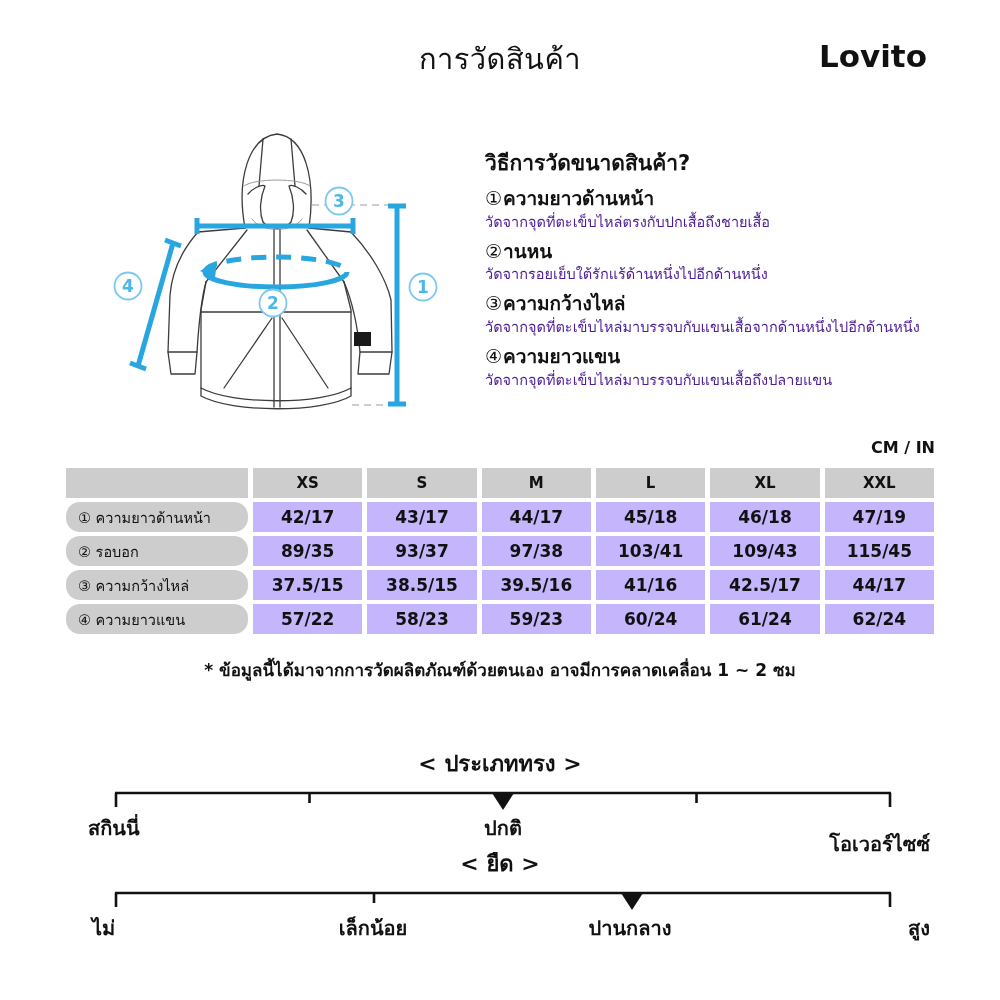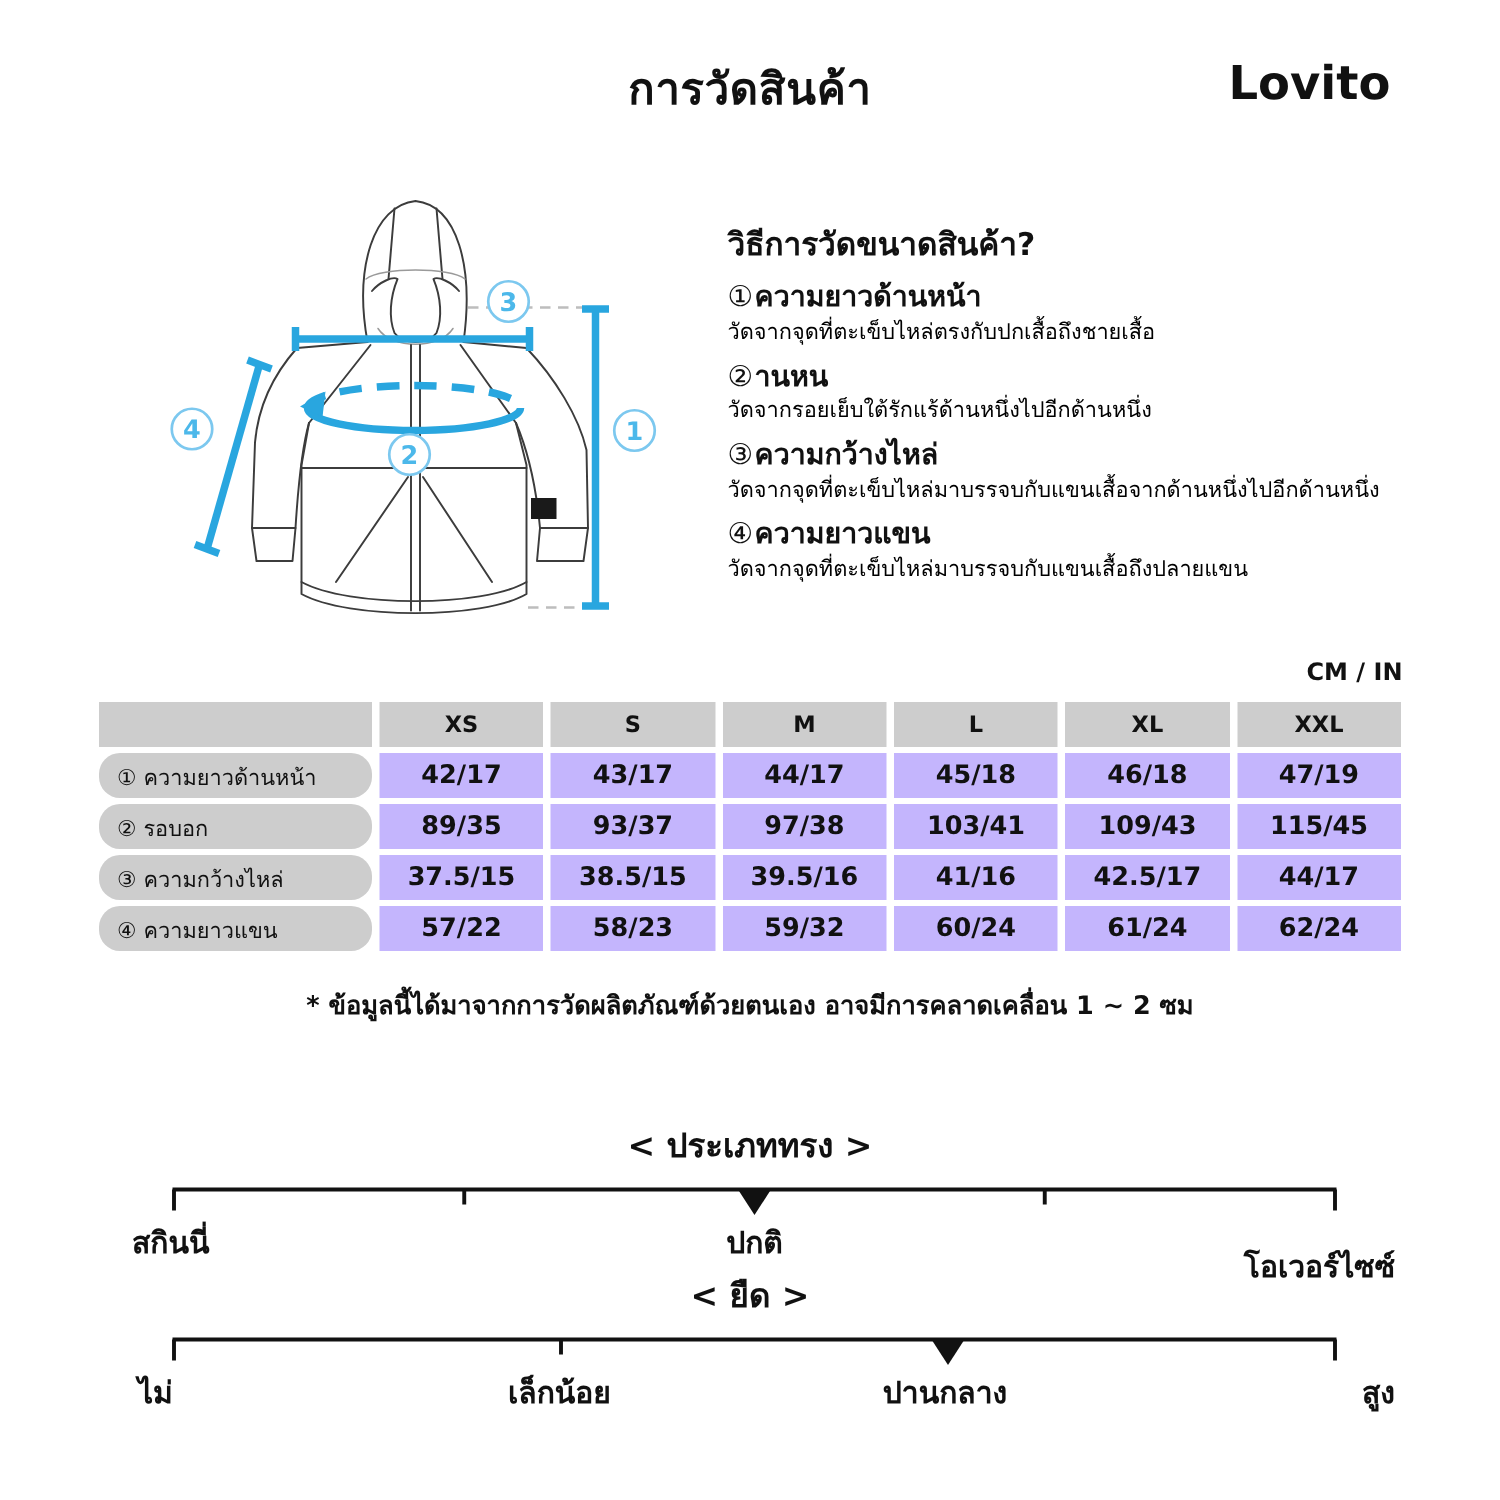--- a/index.html
+++ b/index.html
@@ -3,29 +3,29 @@
 <meta charset="utf-8">
 <style>
   html,body{margin:0;padding:0;}
   body{
     width:1000px;height:1000px;position:relative;background:#ffffff;
     font-family:"DejaVu Sans","Liberation Sans",sans-serif;color:#111;
     overflow:hidden;
   }
   .abs{position:absolute;}
   
-  .page-title{top:36px;left:0;width:1000px;text-align:center;font-size:29px;font-weight:700;letter-spacing:.5px;}
+  .page-title{top:36px;left:0;width:1000px;text-align:center;font-size:29px;font-weight:400;letter-spacing:.5px;}
   .brand{top:38px;right:73px;font-size:31px;font-weight:800;letter-spacing:0;}
   
   .instructions{left:485px;top:146px;width:450px;}
   .instr-heading{font-size:21px;font-weight:700;margin:0 0 6px 0;}
   .instr-item{margin-top:8px;}
   .instr-title{font-size:19px;font-weight:700;line-height:1.25;}
   .instr-num{font-weight:400;font-size:19px;margin-right:1px;}
-  .instr-desc{font-size:14.5px;color:#000000;line-height:1.3;margin-top:2px;}
+  .instr-desc{font-size:14.5px;color:#4c1d95;line-height:1.3;margin-top:2px;}
   
   .units{top:438px;right:65px;font-size:16px;font-weight:700;}
   
   .size-table-wrap{left:61px;top:464px;width:878px;}
   table.size-table{border-collapse:separate;border-spacing:5px 4px;width:100%;table-layout:fixed;}
   table.size-table th,table.size-table td{height:28px;text-align:center;vertical-align:middle;padding:1px;}
   table.size-table col.c-label{width:182px;}
   .size-table thead th{background:#cdcdcd;font-size:15px;font-weight:700;}
   .size-table thead th.corner{background:#cdcdcd;}
   .size-table tbody th{background:#cdcdcd;font-size:14.5px;font-weight:400;text-align:left;padding-left:12px;border-radius:14px;}
@@ -200,21 +200,21 @@
         <td>38.5/15</td>
         <td>39.5/16</td>
         <td>41/16</td>
         <td>42.5/17</td>
         <td>44/17</td>
       </tr>
       <tr>
         <th>④ ความยาวแขน</th>
         <td>57/22</td>
         <td>58/23</td>
-        <td>59/32</td>
+        <td>59/23</td>
         <td>60/24</td>
         <td>61/24</td>
         <td>62/24</td>
       </tr>
     </tbody>
   </table>
 </div>
 
 <div class="abs note">* ข้อมูลนี้ได้มาจากการวัดผลิตภัณฑ์ด้วยตนเอง อาจมีการคลาดเคลื่อน 1 ~ 2 ซม</div>
 

